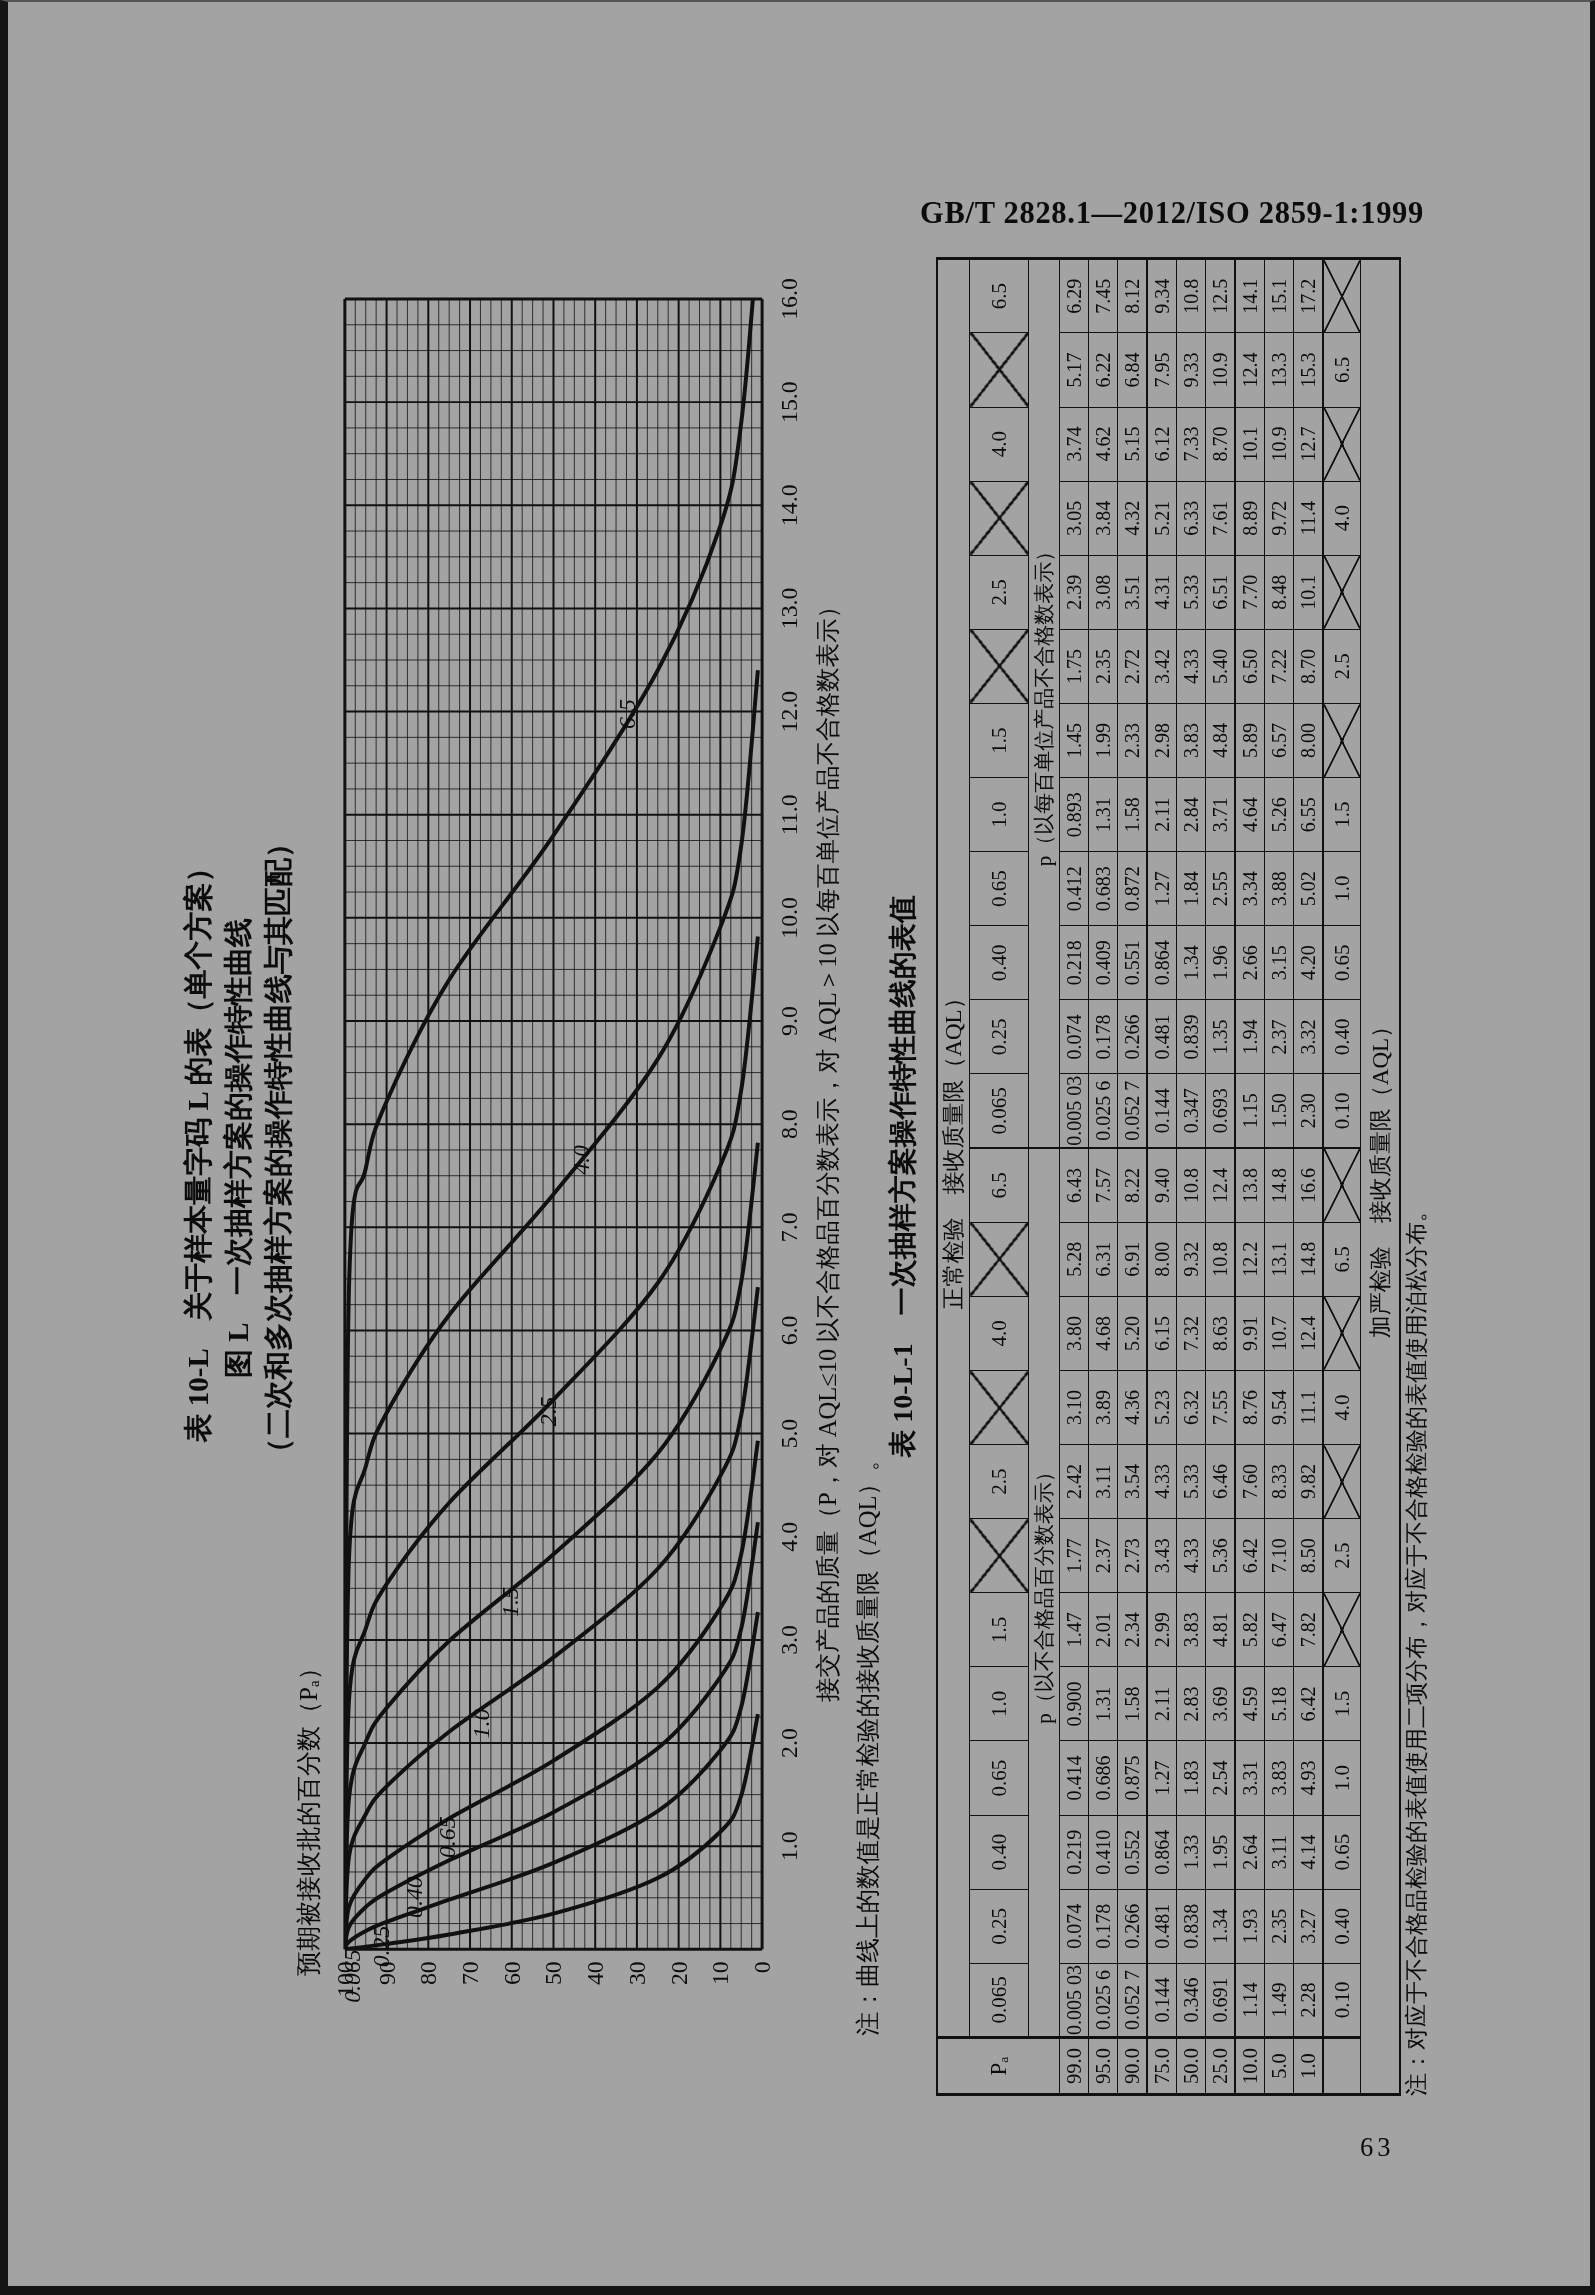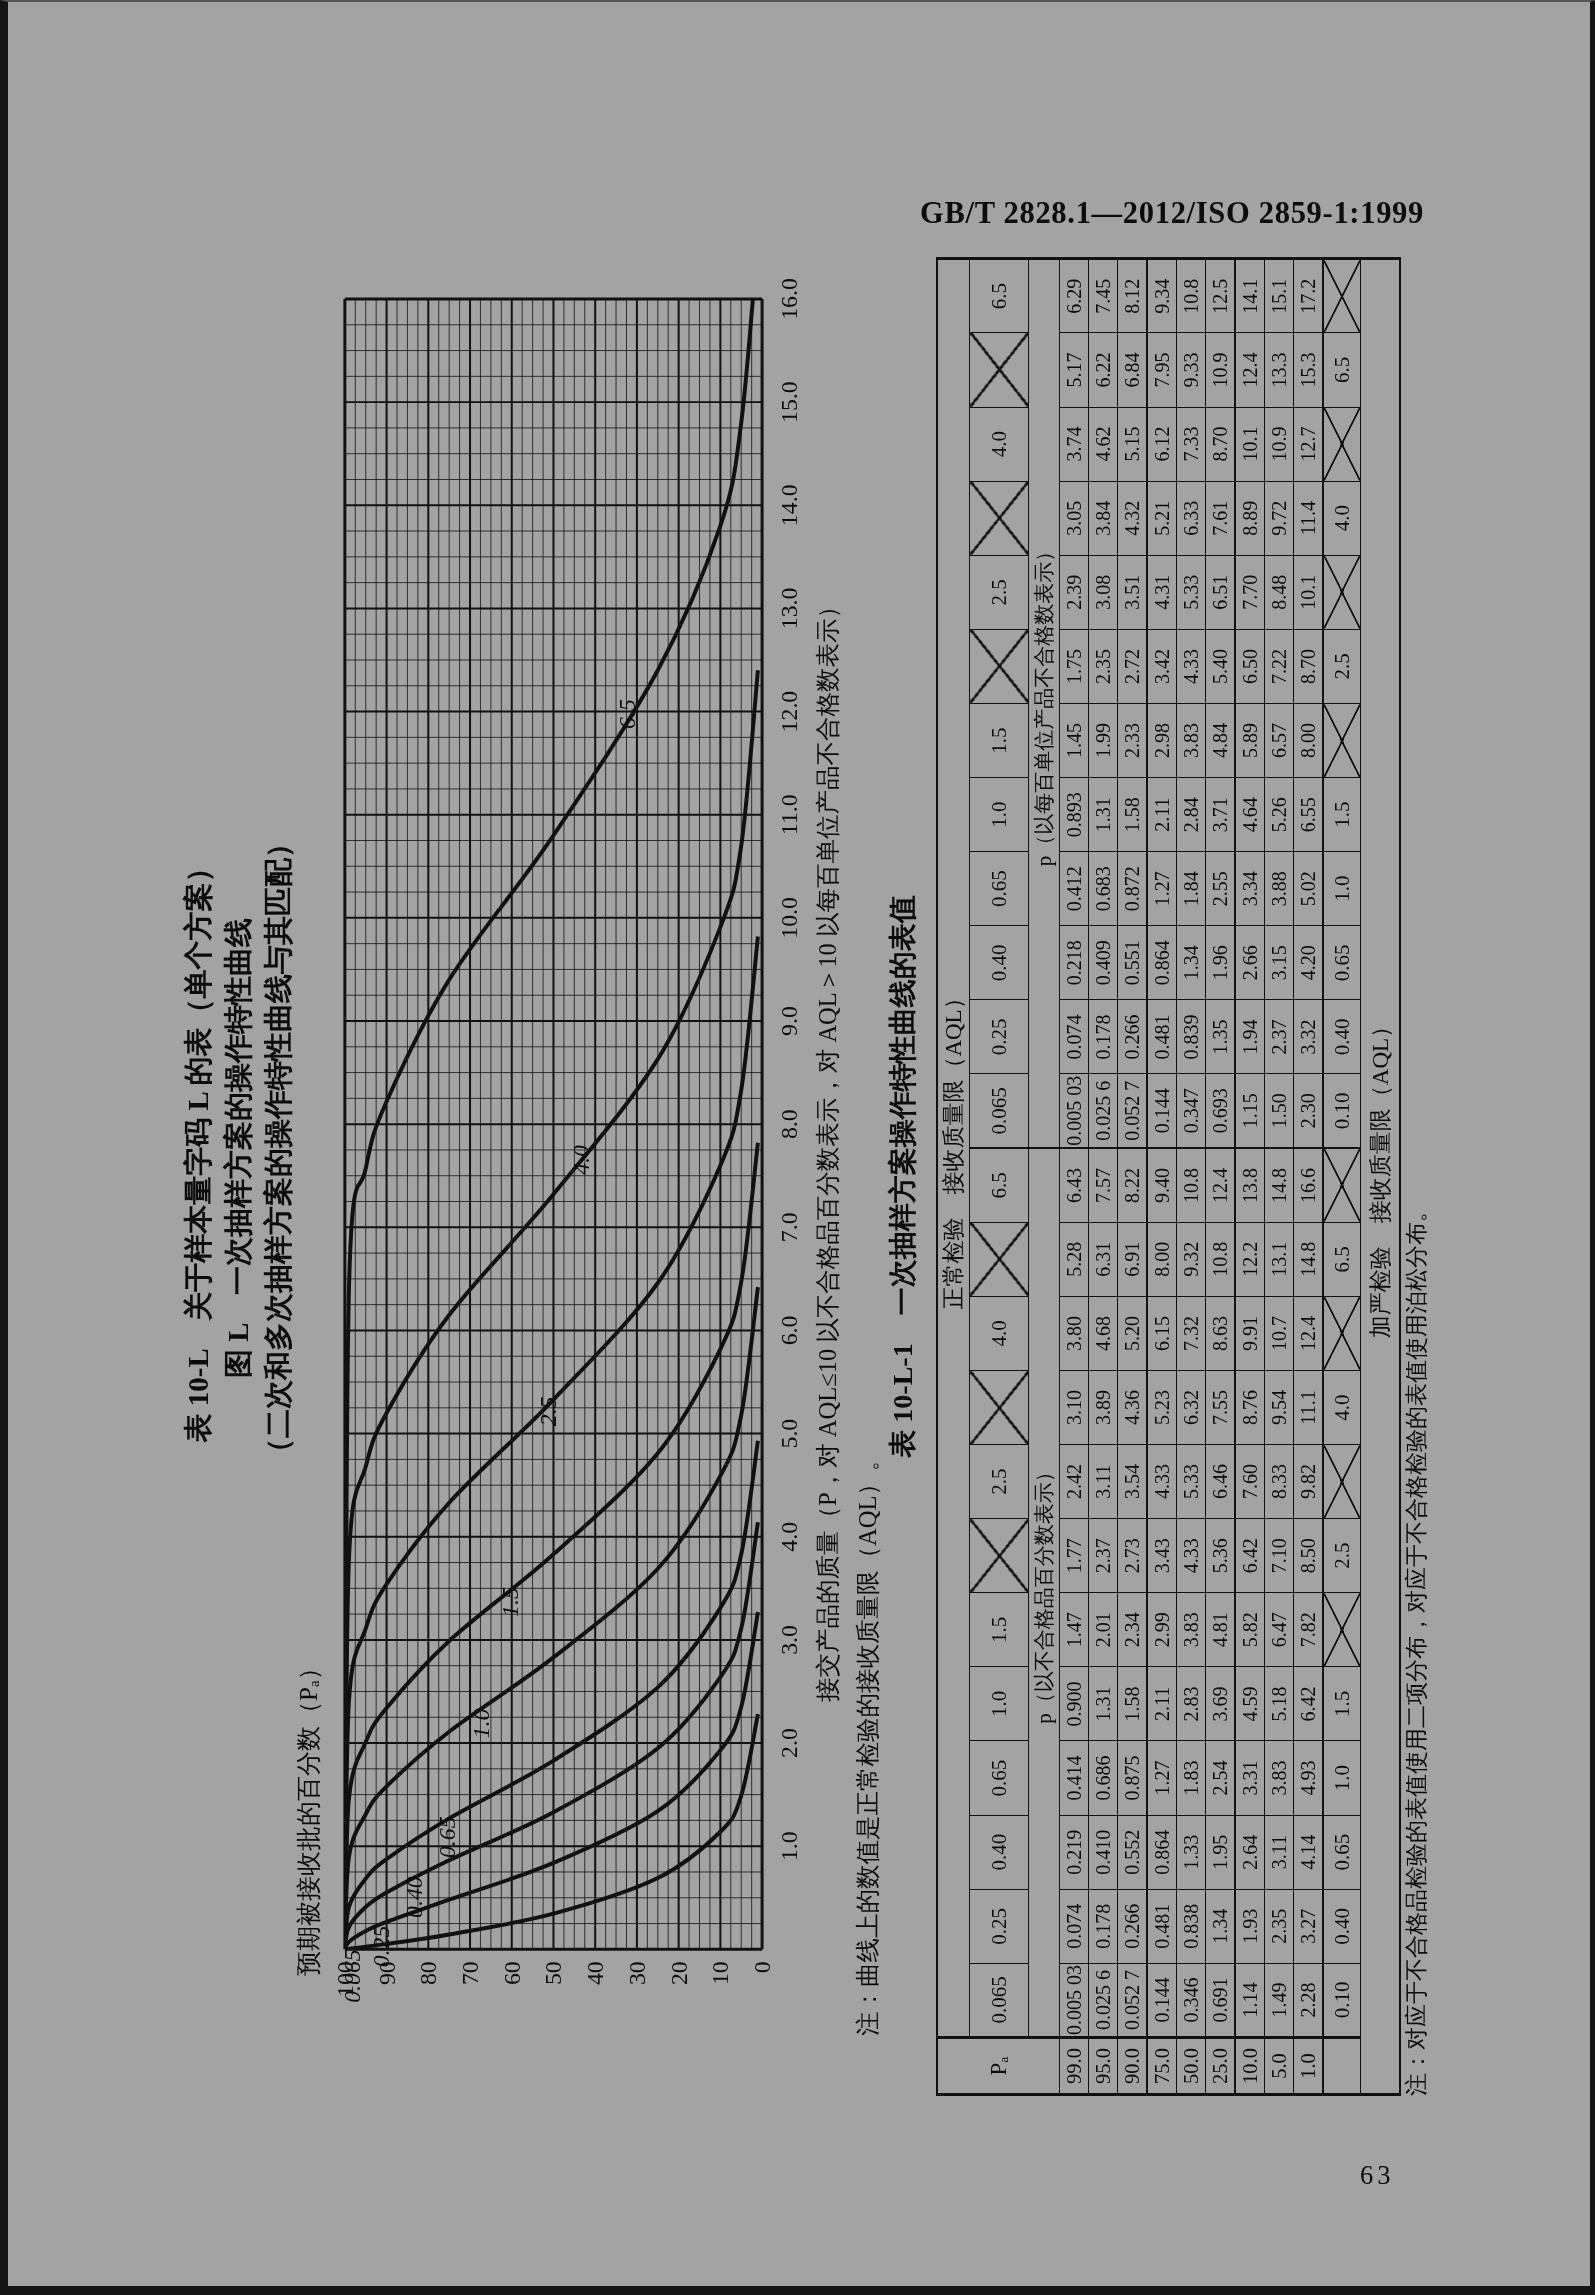--- a/index.html
+++ b/index.html
@@ -7,21 +7,21 @@
     position:relative; width:1596px; height:2295px; background:#a3a3a3;
     font-family:"Liberation Serif","DejaVu Serif",serif; color:#0c0c0c; overflow:hidden;
     border-left:8px solid #151515; border-right:6px solid #151515;
     border-bottom:9.3px solid #151515; border-top:2px solid #555;
     box-sizing:border-box;
   }
   .doc-header{
     position:absolute; top:194px; right:166px; font-size:30.5px; font-weight:bold;
     letter-spacing:0.7px; white-space:nowrap;
   }
-  .page-number{ position:absolute; top:2130px; left:1352px; font-size:26.5px; letter-spacing:4px;margin-top:28px;}
+  .page-number{ position:absolute; top:2130px; left:1352px; font-size:26.5px; letter-spacing:4px;}
   
   .landscape{
     position:absolute; left:166px; top:99px; width:2094px; height:1378px;
     transform-origin:0 0; transform:rotate(-90deg) translateX(-2094px);
   }
   .abs{position:absolute;}
   .fig-title{ width:2094px; text-align:center; font-size:29px; font-weight:bold; white-space:nowrap;}
   .ft1{top:5.3px;} .ft2{top:45px;} .ft3{top:85px;}
   .y-axis-title{ left:219px; top:118px; font-size:25px; white-space:nowrap;}
   .x-axis-caption{ width:2094px; top:637px; text-align:center; font-size:24.5px; white-space:nowrap;}

